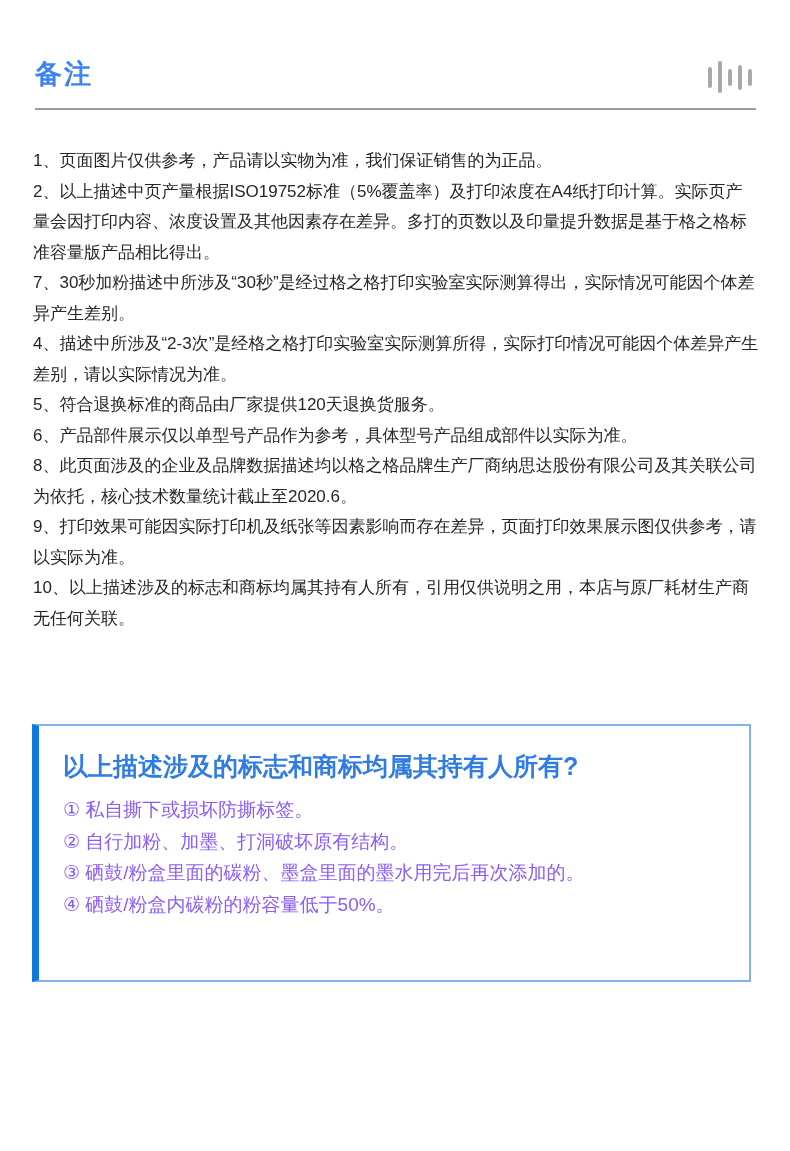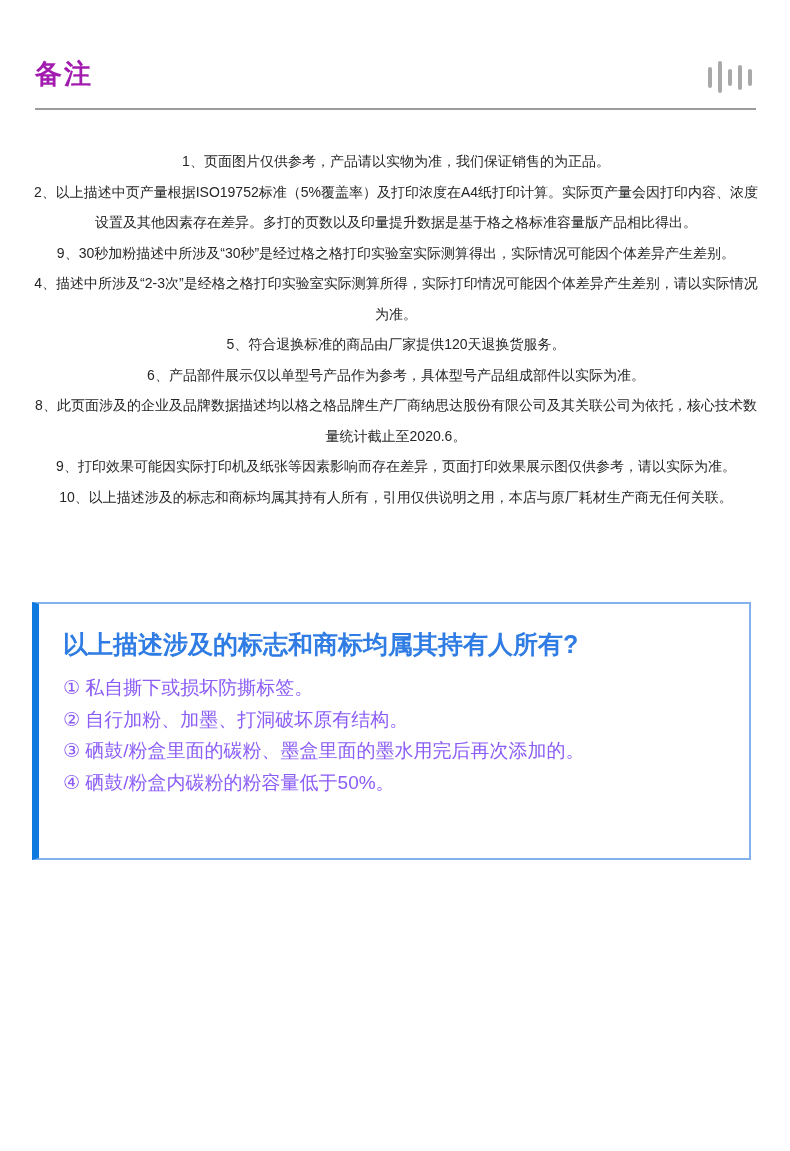--- a/index.html
+++ b/index.html
@@ -11,21 +11,21 @@
     font-family: "Liberation Sans", "DejaVu Sans", sans-serif;
     overflow: hidden;
   }
   
   .header { position: relative; padding: 58px 36px 0 35px; }
   .page-title {
     margin: 0;
     font-size: 27px;
     line-height: 33px;
     font-weight: bold;
-    color: #a21caf;
+    color: #3b82f6;
     letter-spacing: 2px;
   }
   .logo {
     position: absolute;
     right: 38px;
     top: 60px;
     height: 34px;
     display: flex;
     align-items: center;
     gap: 6px;
@@ -38,25 +38,24 @@
   .logo .b5 { height: 17px; }
   .divider {
     margin: 17px 34px 0 35px;
     height: 0;
     border-top: 2px solid #9c9c9c;
   }
   
   .notes { margin: 36px 31px 0 33px; }
   .notes p {
     margin: 0;
-    font-size: 14px;
+    font-size: 17px;
     line-height: 30.5px;
     color: #262626;
     word-break: break-all;
-    text-align: center;
   }
   
   .warranty-box {
     box-sizing: border-box;
     margin: 90px 0 0 32px;
     width: 719px;
     height: 258px;
     border: 2px solid #82b1ec;
     border-left: 7px solid #0e79df;
     padding: 18px 26px 0 24px;
@@ -91,21 +90,21 @@
       <span class="bar b4"></span>
       <span class="bar b5"></span>
     </div>
   </div>
 
   <div class="divider"></div>
 
   <div class="notes">
     <p>1、页面图片仅供参考，产品请以实物为准，我们保证销售的为正品。</p>
     <p>2、以上描述中页产量根据ISO19752标准（5%覆盖率）及打印浓度在A4纸打印计算。实际页产量会因打印内容、浓度设置及其他因素存在差异。多打的页数以及印量提升数据是基于格之格标准容量版产品相比得出。</p>
-    <p>9、30秒加粉描述中所涉及“30秒”是经过格之格打印实验室实际测算得出，实际情况可能因个体差异产生差别。</p>
+    <p>7、30秒加粉描述中所涉及“30秒”是经过格之格打印实验室实际测算得出，实际情况可能因个体差异产生差别。</p>
     <p>4、描述中所涉及“2-3次”是经格之格打印实验室实际测算所得，实际打印情况可能因个体差异产生差别，请以实际情况为准。</p>
     <p>5、符合退换标准的商品由厂家提供120天退换货服务。</p>
     <p>6、产品部件展示仅以单型号产品作为参考，具体型号产品组成部件以实际为准。</p>
     <p>8、此页面涉及的企业及品牌数据描述均以格之格品牌生产厂商纳思达股份有限公司及其关联公司为依托，核心技术数量统计截止至2020.6。</p>
     <p>9、打印效果可能因实际打印机及纸张等因素影响而存在差异，页面打印效果展示图仅供参考，请以实际为准。</p>
     <p>10、以上描述涉及的标志和商标均属其持有人所有，引用仅供说明之用，本店与原厂耗材生产商无任何关联。</p>
   </div>
 
   <div class="warranty-box">
     <h2 class="warranty-title">以上描述涉及的标志和商标均属其持有人所有?</h2>

